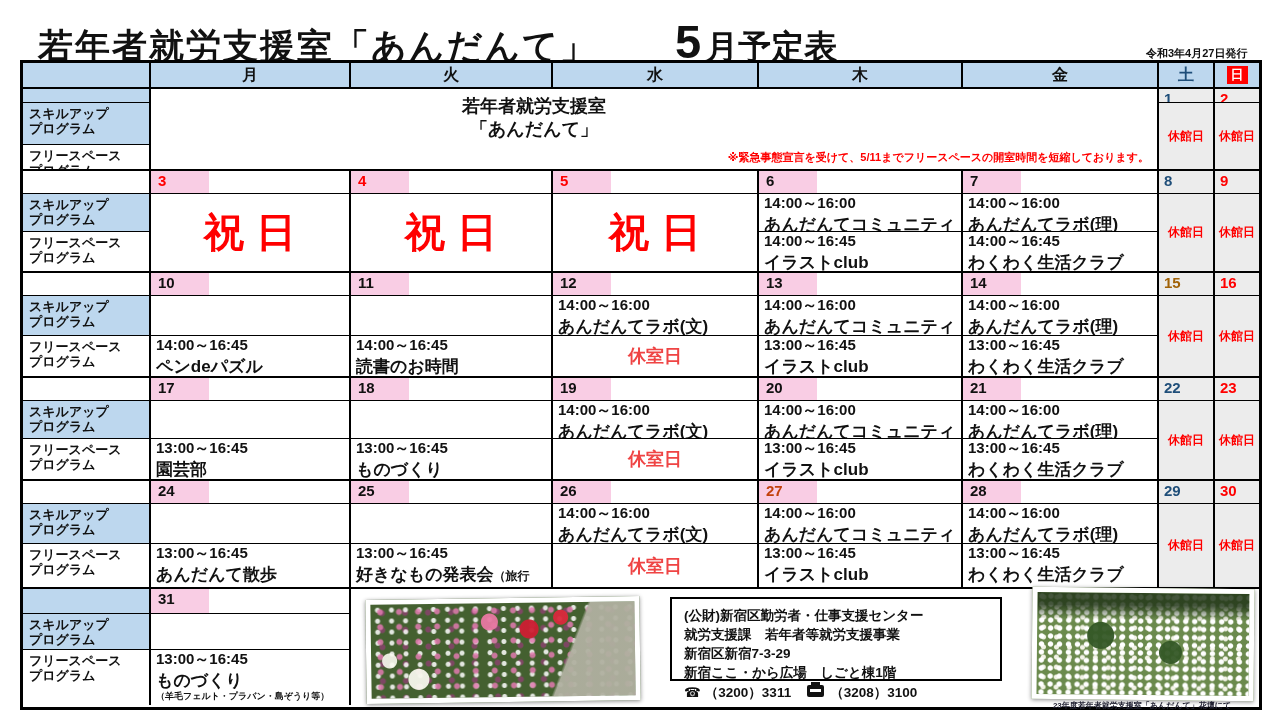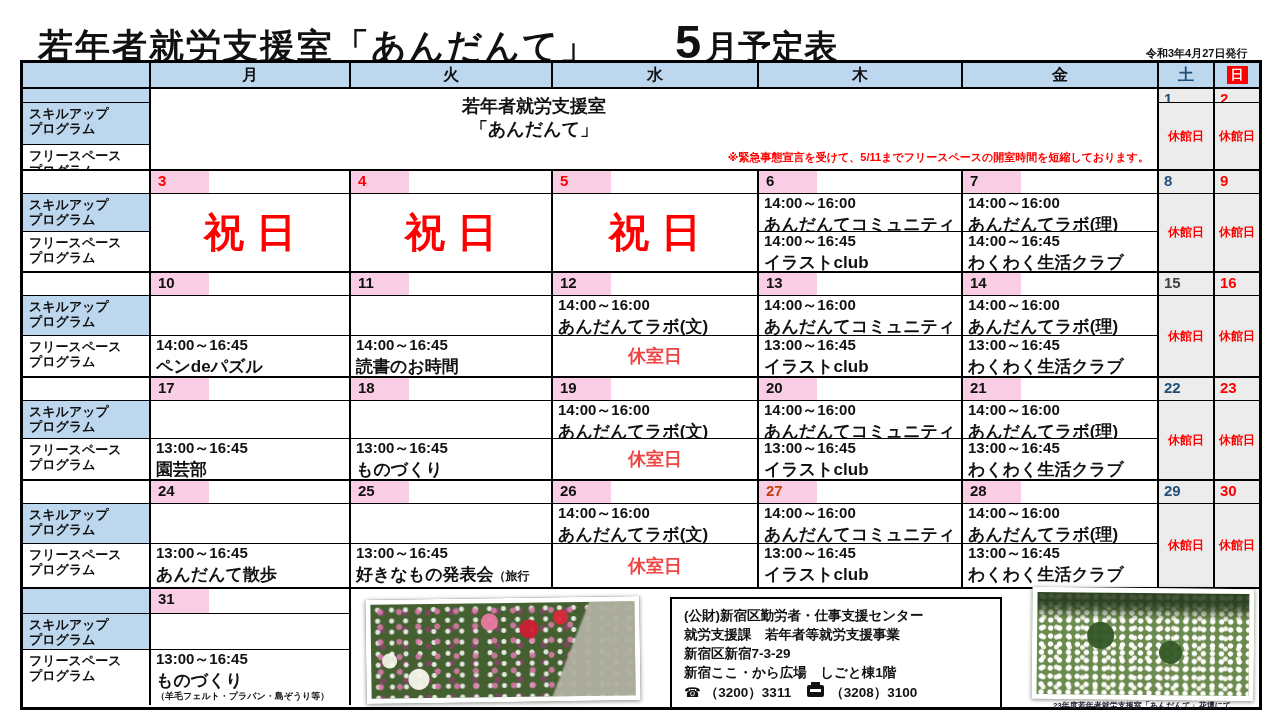--- a/index.html
+++ b/index.html
@@ -68,21 +68,21 @@
     background-size:100% 100%,100% 100%,100% 100%,100% 100%,100% 100%,100% 100%,19px 15px,14px 11px,23px 17px;}
   .photo2{left:1032px;top:588px;width:222px;height:112px;transform:rotate(.6deg);
     background-color:#6b8a4d;
     background-image:
       linear-gradient(180deg, rgba(35,55,25,.85) 0 12%, rgba(35,55,25,0) 26%),
       radial-gradient(circle at 30% 42%, rgba(52,88,38,.95) 0 13px, rgba(52,88,38,0) 14px),
       radial-gradient(circle at 63% 58%, rgba(52,88,38,.95) 0 11px, rgba(52,88,38,0) 12px),
       radial-gradient(circle, #ffffff 2.2px, rgba(255,255,255,0) 3.2px),
       radial-gradient(circle, #f2f2e6 2px, rgba(242,242,230,0) 3px);
     background-size:100% 100%,100% 100%,100% 100%,9px 8px,13px 10px;}
-  .infobox{position:absolute;left:670px;top:597px;width:332px;height:112px;border:2px solid #000;
+  .infobox{position:absolute;left:670px;top:597px;width:332px;height:84px;border:2px solid #000;
            background:#fff;padding:7px 8px 0 12px;box-sizing:border-box;font-size:13.5px;
            font-weight:bold;line-height:1.42;}
   .phone-line{white-space:nowrap;}
   .caption{position:absolute;left:1028px;top:700px;width:228px;font-size:8px;font-weight:bold;
            color:#223;text-align:center;white-space:nowrap;overflow:hidden;}
 </style>
 </head>
 <body>
 
 <div class="page">
@@ -194,21 +194,21 @@
         </div>
         <div class="cell bL" style="grid-area: 1 / 6;"><div class="dnum" style="color: rgb(17, 17, 17);">14</div></div>
         <div class="cell bL bT ev" style="grid-area: 2 / 6;">
           <div class="t">14:00～16:00</div>
           <div class="n">あんだんてラボ(理)</div>
         </div>
         <div class="cell bL bT ev" style="grid-area: 3 / 6;">
           <div class="t">13:00～16:45</div>
           <div class="n">わくわく生活クラブ</div>
         </div>
-        <div class="cell bL wk" style="grid-area: 1 / 7;"><div class="wknum" style="color: #404040;">15</div></div>
+        <div class="cell bL wk" style="grid-area: 1 / 7;"><div class="wknum" style="color: #a16207;">15</div></div>
         <div class="cell bL bT wk closedCell" style="grid-area: 2 / 7 / 4 / 8;">休館日</div>
         <div class="cell bL wk" style="grid-area: 1 / 8;"><div class="wknum" style="color: rgb(255, 0, 0);">16</div></div>
         <div class="cell bL bT wk closedCell" style="grid-area: 2 / 8 / 4 / 9;">休館日</div>
       </div>
       <div class="row week" style="grid-template-rows: 22px 38px 41px; height: 103px;">
         <div class="cell lblTop" style="grid-area: 1 / 1;"></div>
         <div class="cell lbl bT" style="grid-area: 2 / 1;">スキルアップ
 プログラム</div>
         <div class="cell lbl white bT" style="grid-area: 3 / 1;">フリースペース
 プログラム</div>

